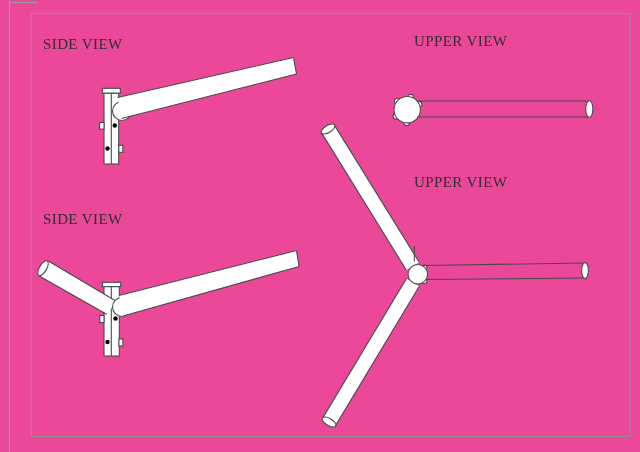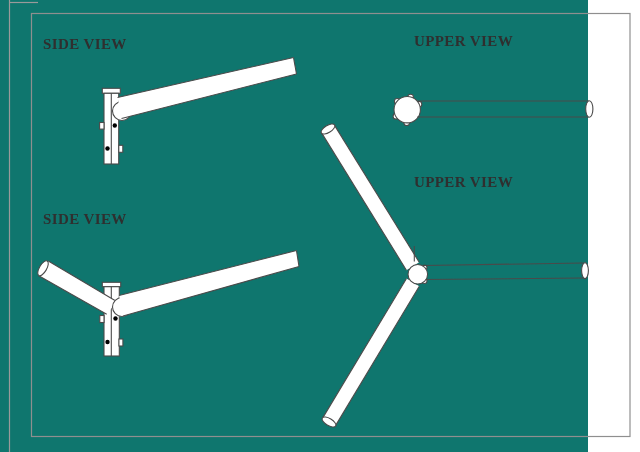--- a/index.html
+++ b/index.html
@@ -1,16 +1,16 @@
 <!DOCTYPE html>
 <html><head>
 <meta charset="utf-8">
 <style>
   html,body{margin:0;padding:0;background:#ffffff;width:640px;height:452px;overflow:hidden;}
-  .stage{position:relative;width:588px;height:452px;background:#0f766e;font-weight:bold;}
+  .stage{position:relative;width:640px;height:452px;background:#ec4899;}
   svg{position:absolute;left:0;top:0;display:block;}
   .lbl{
     font-family:"Liberation Serif","DejaVu Serif",serif;
     font-size:15px;
     letter-spacing:0.4px;
   }
 </style>
 </head>
 <body>
 

